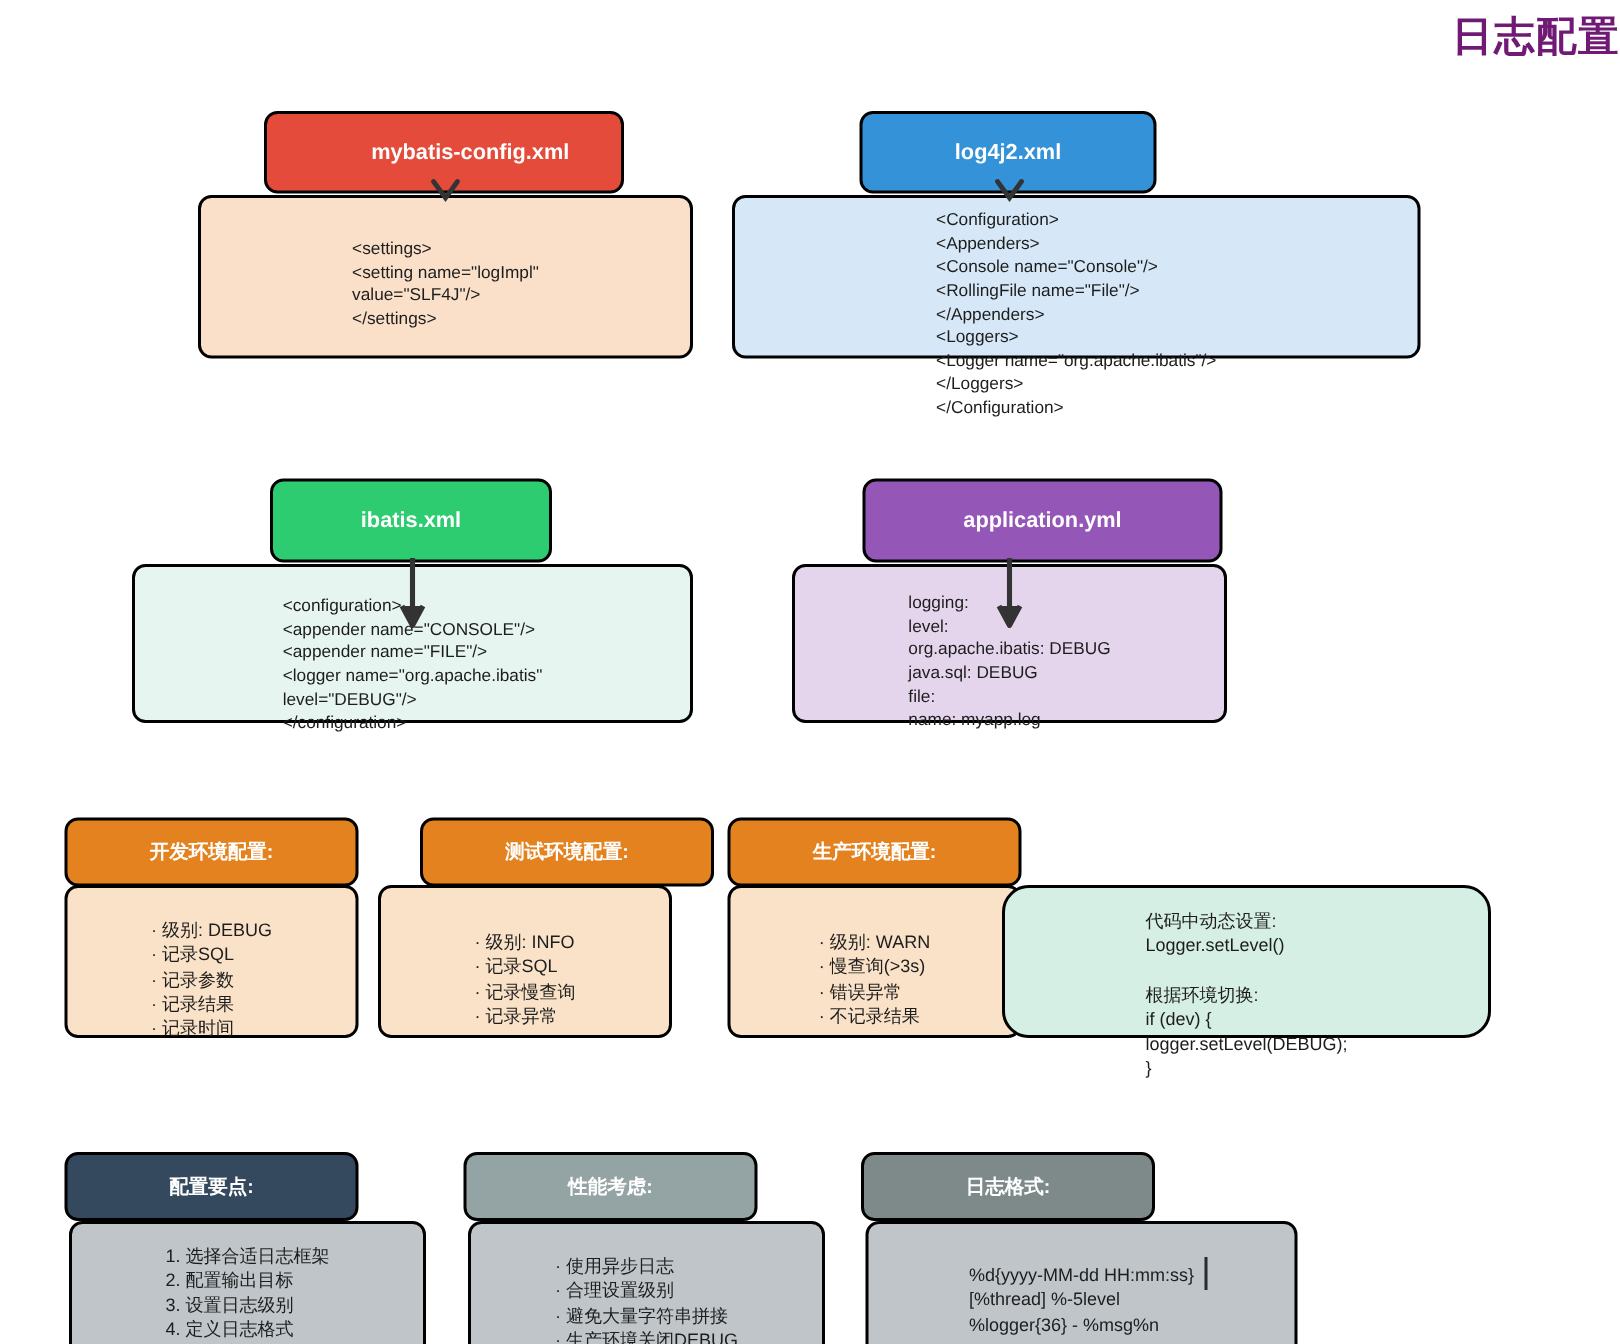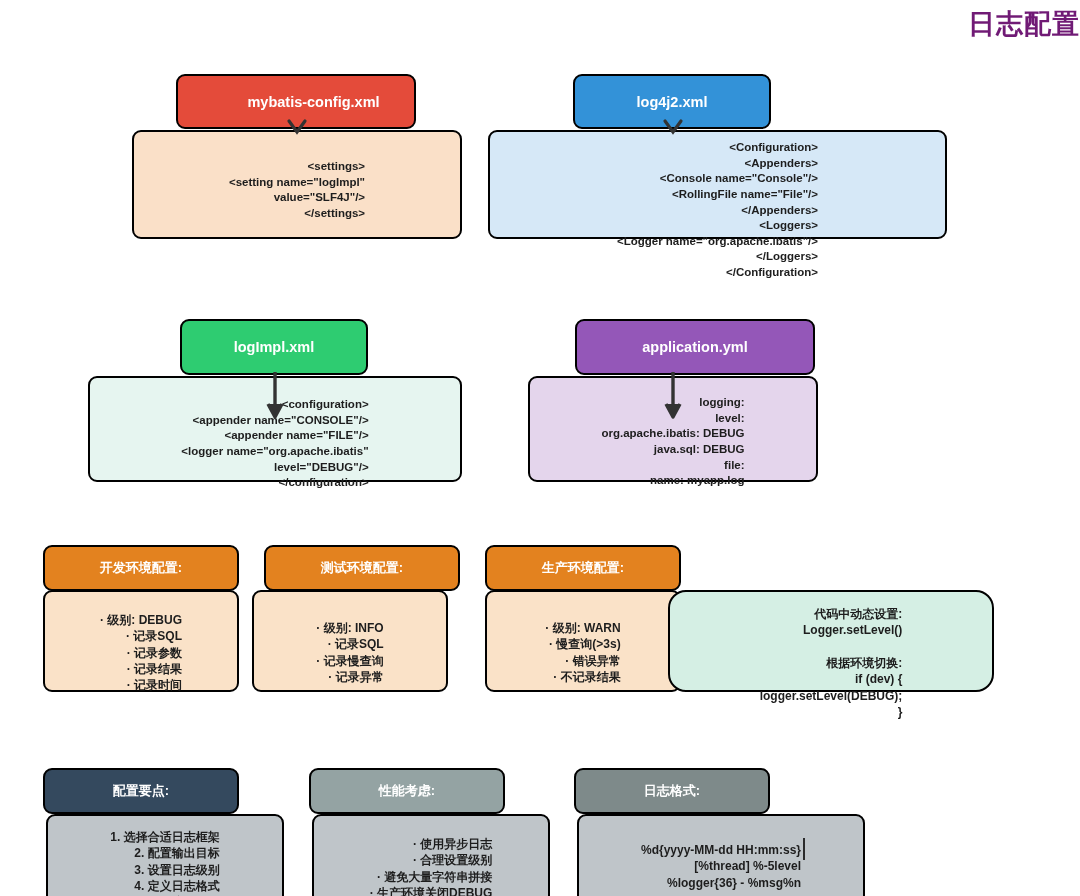--- a/index.html
+++ b/index.html
@@ -36,24 +36,24 @@
     justify-content: center;
     text-align: center;
     padding: 0 8px;
     z-index: 1;
   }
   .card .body {
     position: absolute;
     border: 2.5px solid #000;
     border-radius: 9px;
     color: #1d1d1d;
-    font-weight: bold;
+    font-weight: normal;
     font-size: 11.5px;
     line-height: 1.36;
-    text-align: right;
+    text-align: left;
     display: flex;
     align-items: flex-start;
     justify-content: center;
     padding-top: 10px;
     z-index: 2;
     white-space: pre-line;
   }
 
   .arrow {
     position: absolute;
@@ -108,21 +108,21 @@
 &lt;Loggers&gt;
 &lt;Logger name="org.apache.ibatis"/&gt;
 &lt;/Loggers&gt;
 &lt;/Configuration&gt;</div>
   </div>
   <svg class="arrow" style="left:662px; top:118px;" width="22" height="22" viewBox="0 0 22 22">
     <path d="M3 3 L11 14 L19 3" stroke="#333" stroke-width="3.2" fill="none" stroke-linecap="round"></path>
   </svg>
 
   <div class="card">
-    <div class="hdr" style="left:180px; top:319px; width:188px; height:56px; background:#2ECC71;">logImpl.xml</div>
+    <div class="hdr" style="left:180px; top:319px; width:188px; height:56px; background:#2ECC71;">ibatis.xml</div>
     <div class="body" style="left:88px; top:376px; width:374px; height:106px; background:#E6F5F0; padding-top:19px;">&lt;configuration&gt;
 &lt;appender name="CONSOLE"/&gt;
 &lt;appender name="FILE"/&gt;
 &lt;logger name="org.apache.ibatis"
 level="DEBUG"/&gt;
 &lt;/configuration&gt;</div>
   </div>
   <svg class="arrow" style="left:266px; top:371px;" width="18" height="48" viewBox="0 0 18 48">
     <path d="M9 1 L9 36" stroke="#333" stroke-width="3.4" fill="none"></path>
     <path d="M2 33 L9 46 L16 33" stroke="#333" stroke-width="3.4" fill="#333" stroke-linejoin="round"></path>
@@ -145,21 +145,21 @@
   <div class="card">
     <div class="hdr" style="left:43px; top:545px; width:196px; height:46px; background:#E3821F; font-size:13px;">开发环境配置:</div>
     <div class="body" style="left:43px; top:590px; width:196px; height:102px; background:#FAE2C8; padding-top:20px; font-size:12px;">· 级别: DEBUG
 · 记录SQL
 · 记录参数
 · 记录结果
 · 记录时间</div>
   </div>
 
   <div class="card">
-    <div class="hdr" style="left:264px; top:545px; width:196px; height:46px; background:#E3821F; font-size:13px;">测试环境配置:</div>
+    <div class="hdr" style="left:280px; top:545px; width:196px; height:46px; background:#E3821F; font-size:13px;">测试环境配置:</div>
     <div class="body" style="left:252px; top:590px; width:196px; height:102px; background:#FAE2C8; padding-top:28px; font-size:12px;">· 级别: INFO
 · 记录SQL
 · 记录慢查询
 · 记录异常</div>
   </div>
 
   <div class="card">
     <div class="hdr" style="left:485px; top:545px; width:196px; height:46px; background:#E3821F; font-size:13px;">生产环境配置:</div>
     <div class="body" style="left:485px; top:590px; width:196px; height:102px; background:#FAE2C8; padding-top:28px; font-size:12px;">· 级别: WARN
 · 慢查询(&gt;3s)

